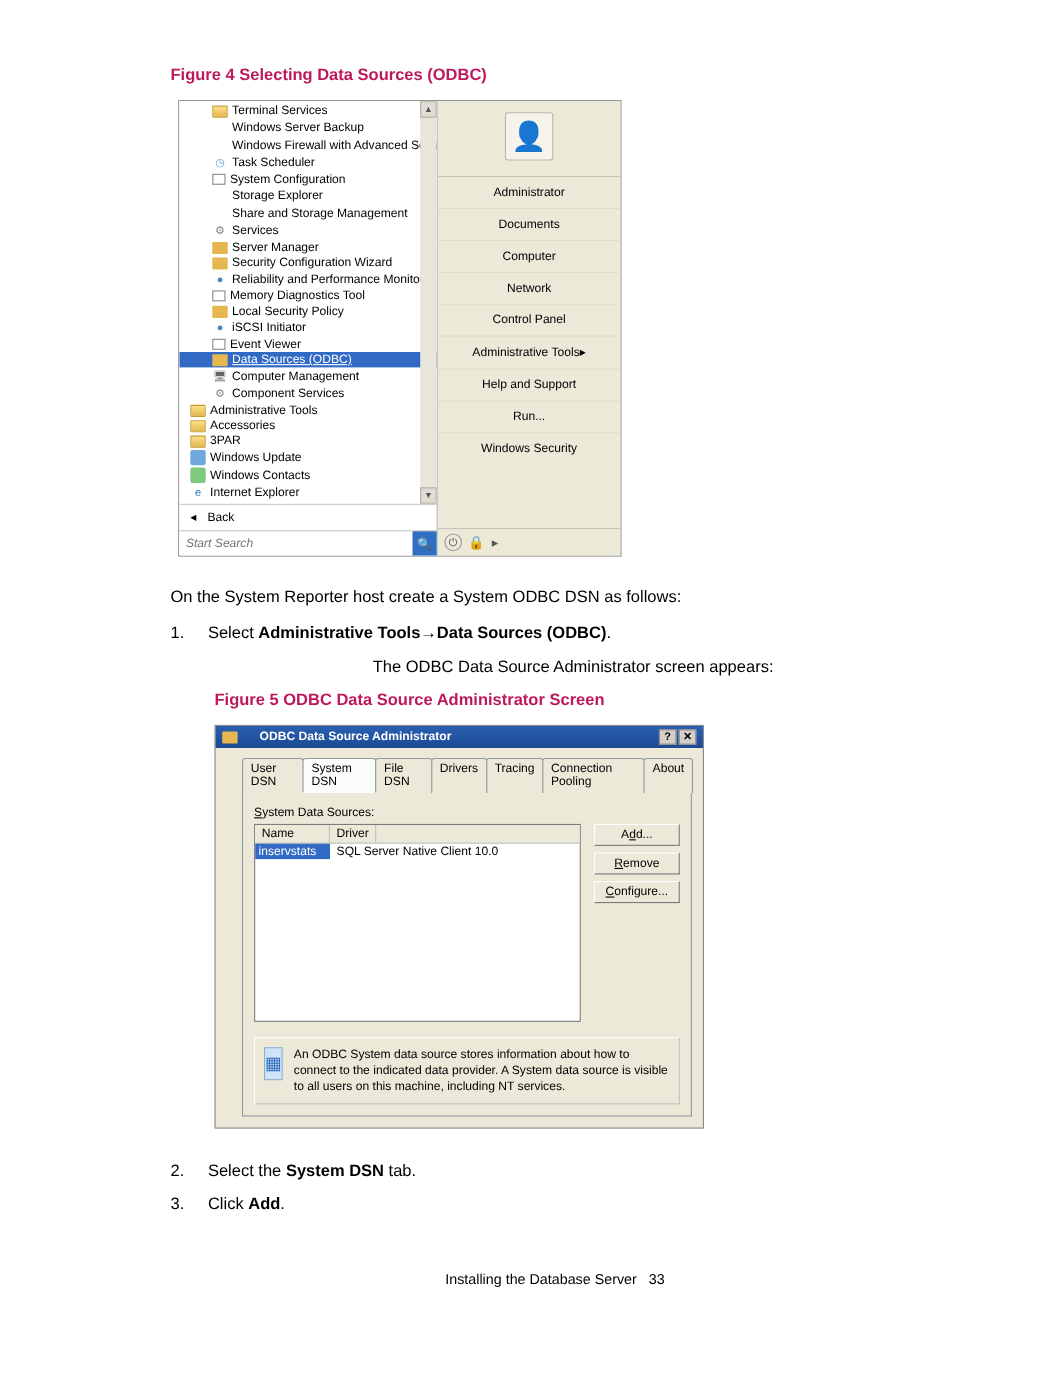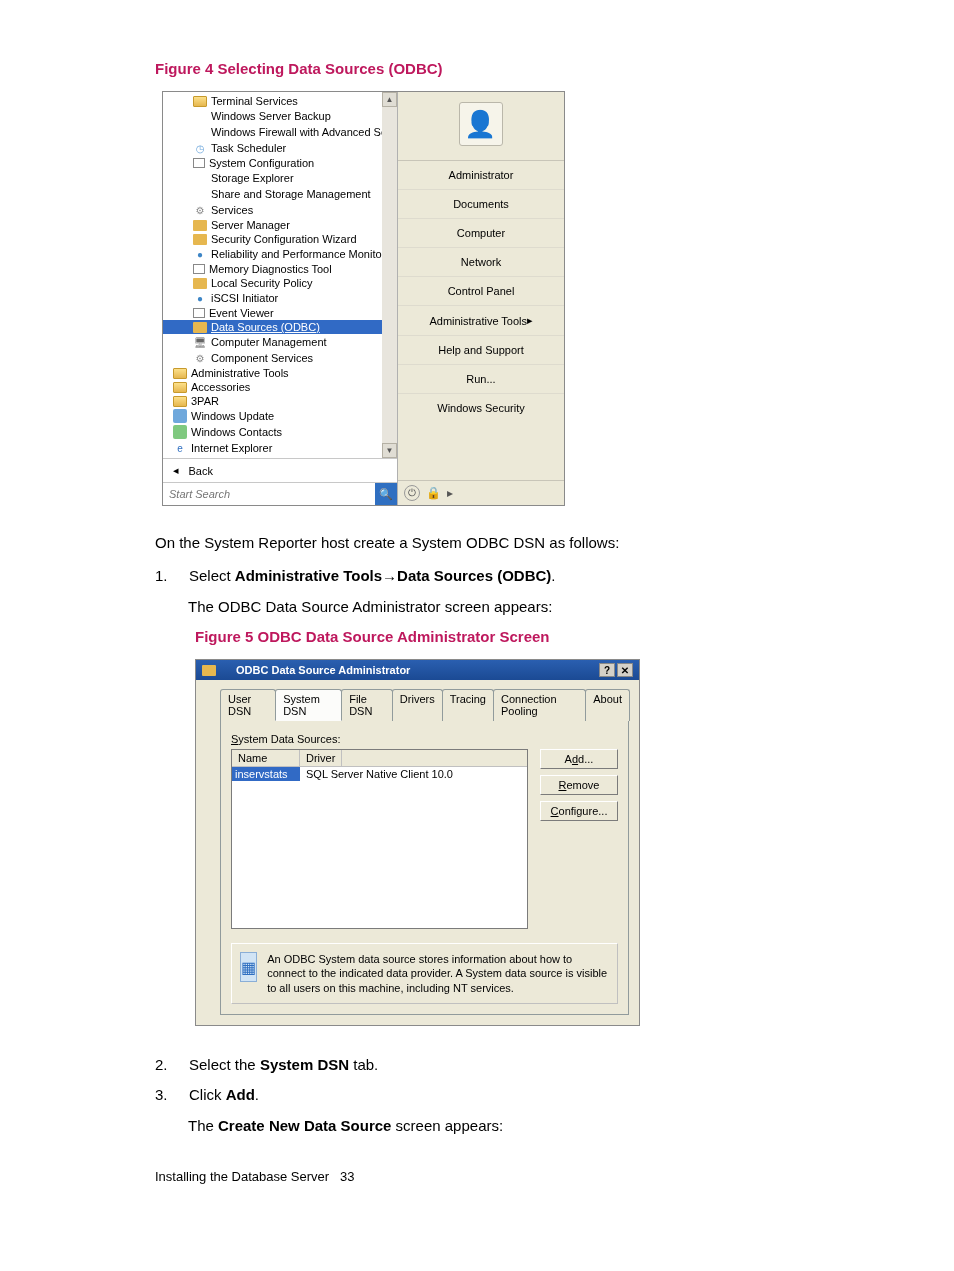--- a/index.html
+++ b/index.html
@@ -165,21 +165,21 @@
     gap:6px;
     font-size:12px;
     color:#555;
     border-top:1px solid #c8c5b8;
   }
   .body-text { margin: 0 0 12px 0; line-height:1.4; }
   .ol { margin-left: 0; }
   .ol .step { display:flex; gap: 20px; margin-bottom: 8px; line-height:1.5; }
   .ol .num { width: 14px; }
   .ol .text { flex:1; }
-  .ol .sub { margin-left: 33px; margin-bottom: 10px; line-height:1.5; }
+  .ol .sub { margin-left: 33px; margin-bottom: 10px; line-height:1.5;text-align:center; }
 
   .fig2 {
     width: 445px;
     margin-left: 40px;
     margin-top: 12px;
     margin-bottom: 28px;
     font-family: Tahoma, sans-serif;
     font-size: 11px;
     background: #ece9d8;
     border: 1px solid #8a8a8a;
@@ -284,23 +284,23 @@
   .fig2-bottom {
     display:flex;
     justify-content:flex-end;
     gap:8px;
     padding:10px 0 0 0;
   }
   .fig2-bottom .fig2-btn { width:72px; }
   .fig2-bottom .fig2-btn.disabled { color:#999; }
 
   .footer {
-    text-align: left;
+    text-align: center;
     font-size: 13px;
-    margin-top: 32px;
+    margin-top: 48px;
   }
   .u { text-decoration: underline; }
 </style>
 </head>
 <body>
 
 <div class="fig-caption">Figure 4 Selecting Data Sources (ODBC)</div>
 
 <div class="fig1">
   <div class="fig1-left">
@@ -527,20 +527,17 @@
     <div class="text">
       <span>Select the </span><b>System DSN</b><span> tab.</span>
     </div>
   </div>
   <div class="step">
     <div class="num">3.</div>
     <div class="text">
       <span>Click </span><b>Add</b><span>.</span>
     </div>
   </div>
-  <div class="sub">
-    <span>The </span><b>Create New Data Source</b><span> screen appears:</span>
-  </div>
 </div>
 
 <div class="footer">
   <span>Installing the Database Server</span>&nbsp;&nbsp;&nbsp;<span>33</span>
 </div>
 
 </body></html>

